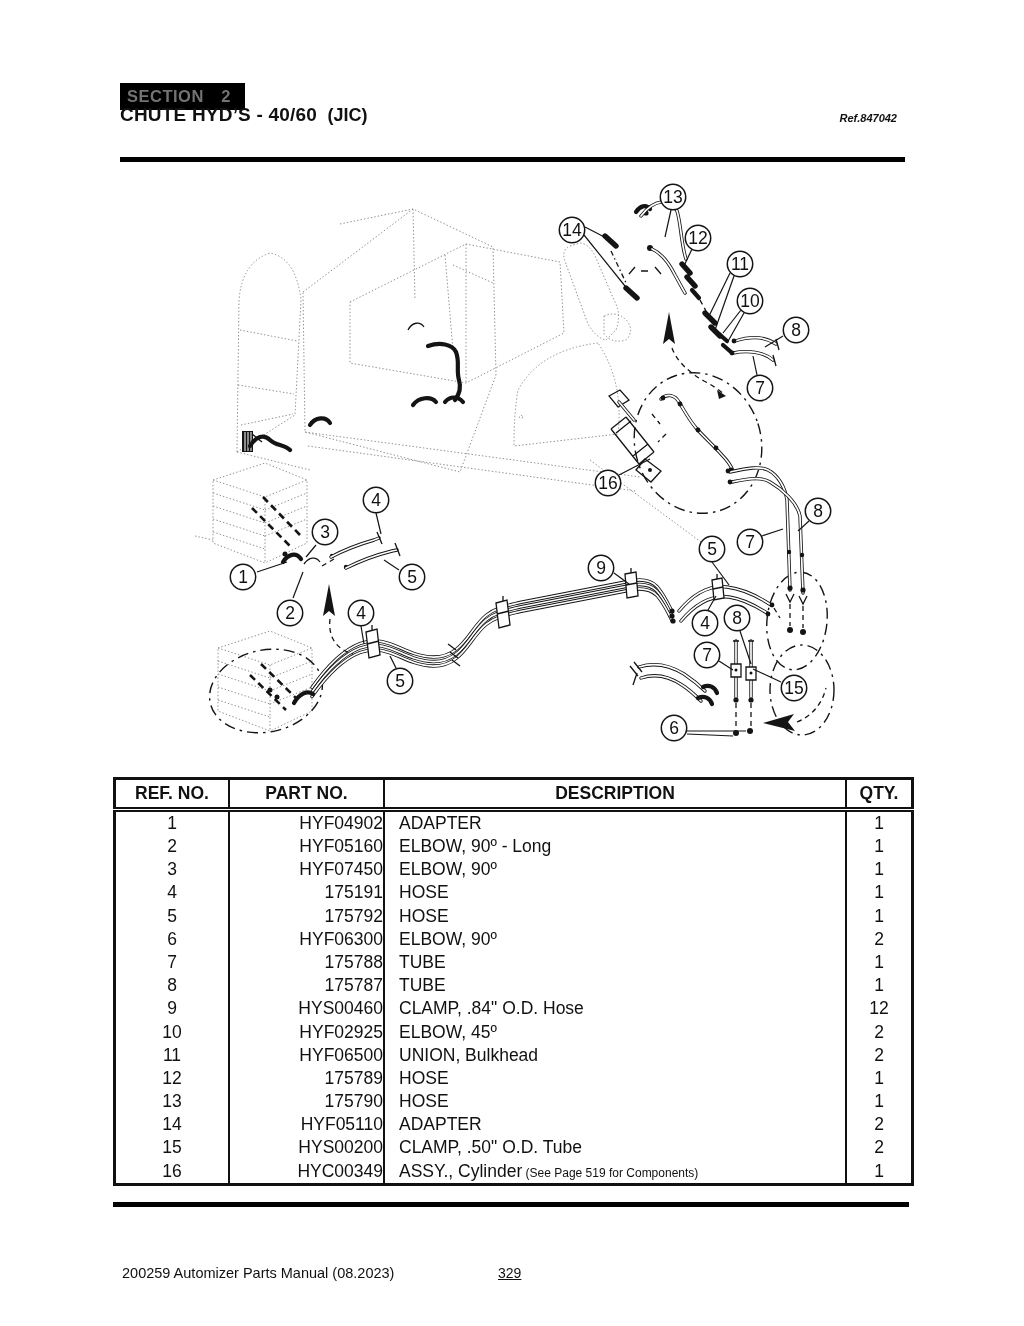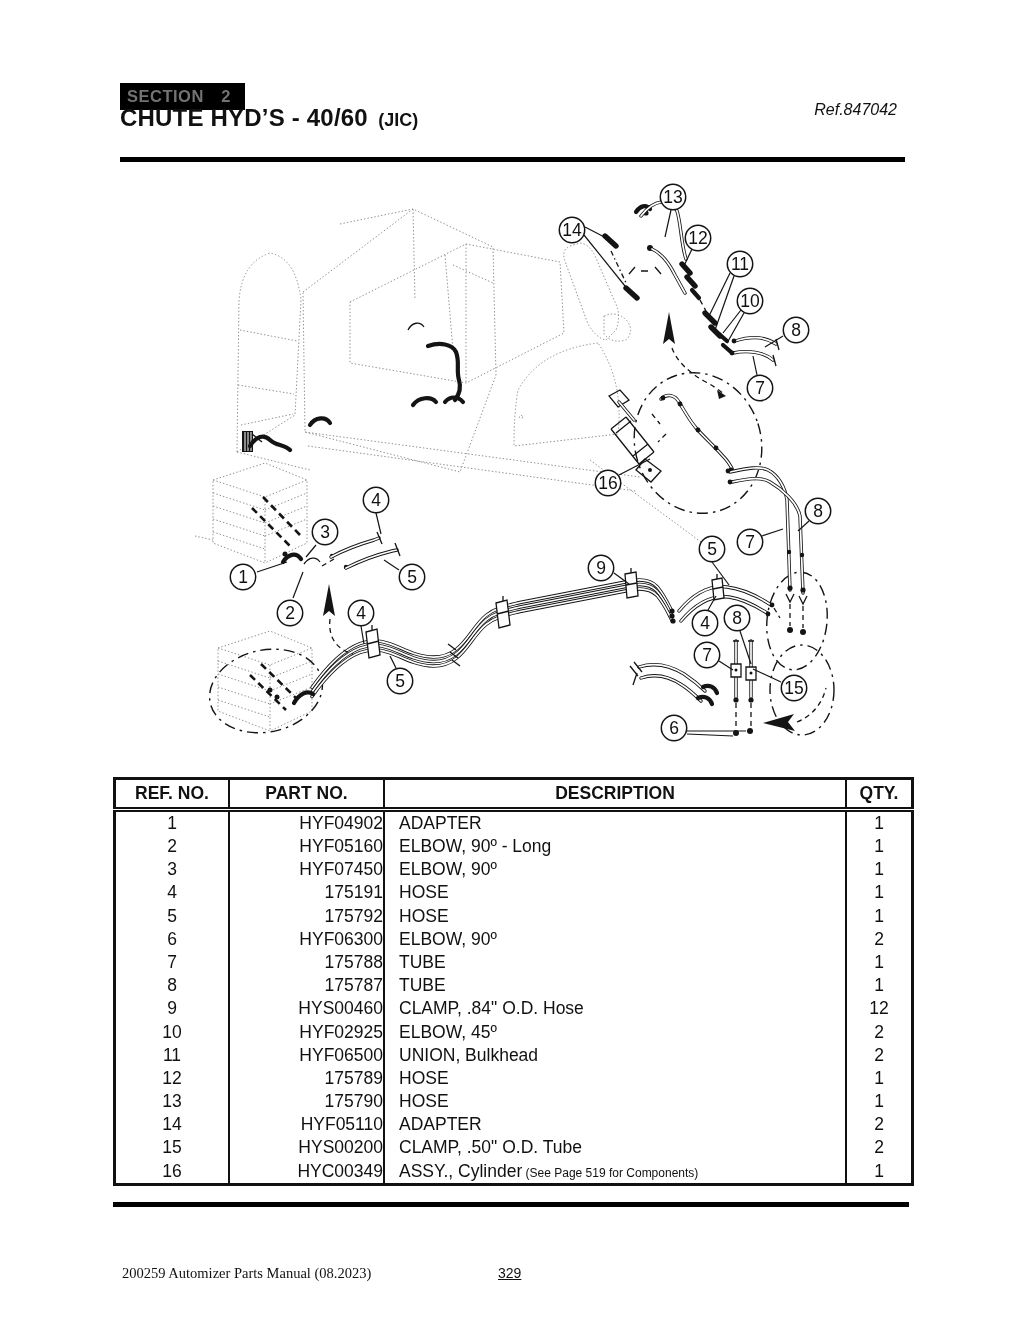--- a/index.html
+++ b/index.html
@@ -4,23 +4,23 @@
 <style>
   html,body{margin:0;padding:0;}
   body{width:1024px;height:1326px;background:#fff;position:relative;
        font-family:"Liberation Sans",sans-serif;color:#111;overflow:hidden;}
 
   
   .section-badge{position:absolute;left:120px;top:83px;width:125px;height:27px;background:#000;
       color:#737373;font-weight:bold;font-size:16.5px;display:flex;align-items:center;
       justify-content:space-between;padding:0 14px 0 7px;box-sizing:border-box;letter-spacing:.5px;}
   .title-row{position:absolute;left:120px;top:104px;white-space:nowrap;}
-  .title-main{font-size:24px;font-weight:bold;letter-spacing:.2px;}
+  .title-main{font-size:19px;font-weight:bold;letter-spacing:.2px;}
   .title-suffix{font-size:18px;font-weight:bold;margin-left:6px;}
-  .ref-note{position:absolute;right:127px;top:101px;font-size:16px;font-style:italic;}
+  .ref-note{position:absolute;right:127px;top:112px;font-size:11px;font-style:italic;font-weight:bold;}
   .header-rule{position:absolute;left:120px;top:157px;width:785px;height:5px;background:#000;}
 
   
   #diagram{position:absolute;left:100px;top:175px;}
   .mach{fill:none;stroke:#8f8f8f;stroke-width:1;stroke-dasharray:1.4 2.1;}
   .hoz{fill:none;stroke:#141414;stroke-width:3.4;stroke-linecap:round;}
   .hcz{fill:none;stroke:#ffffff;stroke-width:1.7;stroke-linecap:round;}
   .bold4{fill:none;stroke:#141414;stroke-width:4.2;stroke-linecap:round;}
   .bold5{fill:none;stroke:#141414;stroke-width:5.4;stroke-linecap:round;}
   .thin{fill:none;stroke:#141414;stroke-width:1.3;}
@@ -42,21 +42,21 @@
   .parts-table .c-ref{width:112px;text-align:center;}
   .parts-table .c-part{width:153px;text-align:right;padding-left:10px;}
   .parts-table .c-desc{width:460px;text-align:left;padding-left:14px;}
   .parts-table .c-qty{width:64px;text-align:center;}
   .parts-table th.c-part,.parts-table th.c-desc{text-align:center;padding-left:0;}
   .parts-table .vb{border-left:2px solid #111;}
   .note{font-size:12px;}
 
   
   .footer-rule{position:absolute;left:113px;top:1202px;width:796px;height:4.5px;background:#000;}
-  .footer-left{position:absolute;left:122px;top:1265px;font-size:14.5px;font-family:Liberation Serif, serif;}
+  .footer-left{position:absolute;left:122px;top:1265px;font-size:14.5px;}
   .footer-page{position:absolute;left:498px;top:1265px;font-size:14px;text-decoration:underline;}
 </style>
 </head>
 <body>
 
 <div class="section-badge">
   <span>SECTION</span>
   <span>2</span>
 </div>
 <div class="title-row">

